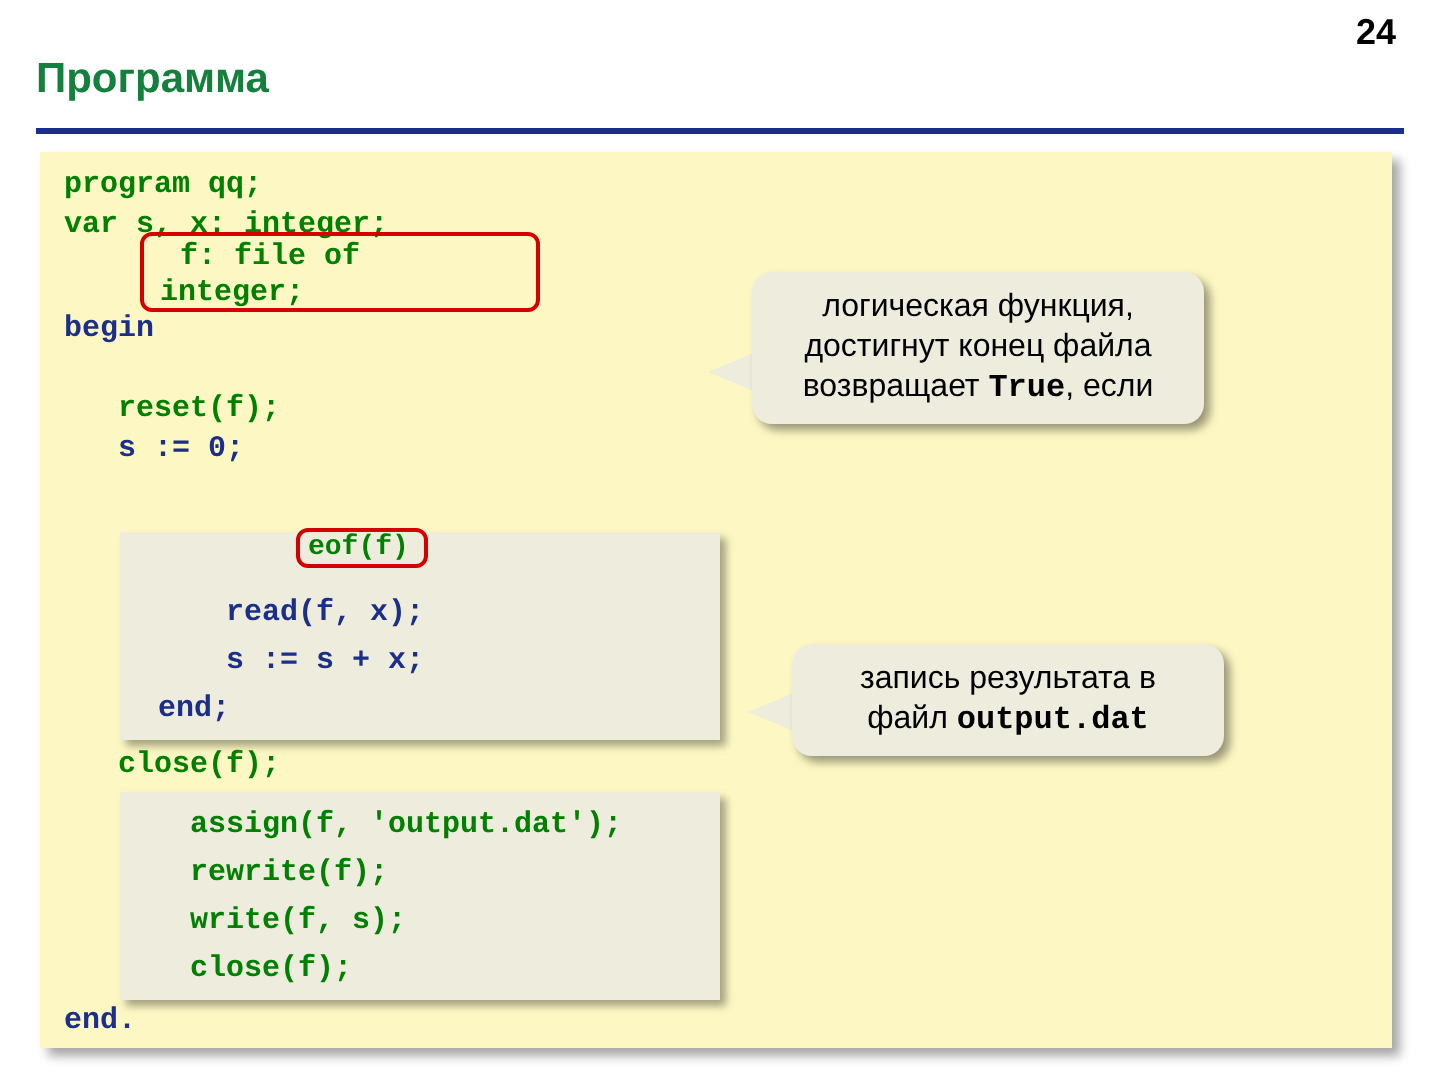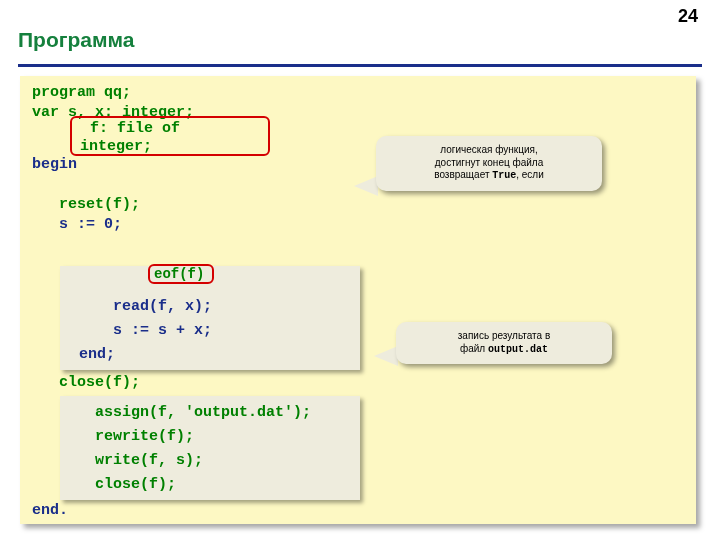--- a/index.html
+++ b/index.html
@@ -65,21 +65,21 @@
     position: absolute;
     background: #eeecdd;
     box-shadow: 3px 3px 4px rgba(0,0,0,0.35);
   }
   .callout {
     position: absolute;
     background: #eeecdd;
     border-radius: 10px;
     box-shadow: 3px 3px 5px rgba(0,0,0,0.4);
     padding: 8px 14px;
-    font-size: 10px;
+    font-size: 16px;
     line-height: 1.25;
     text-align: center;
     color: #000;
   }
   .callout .mono { font-family: "Courier New", monospace; font-weight: bold; }
   .callout-tail {
     position: absolute;
     width: 0; height: 0;
   }
   .tail1 {

